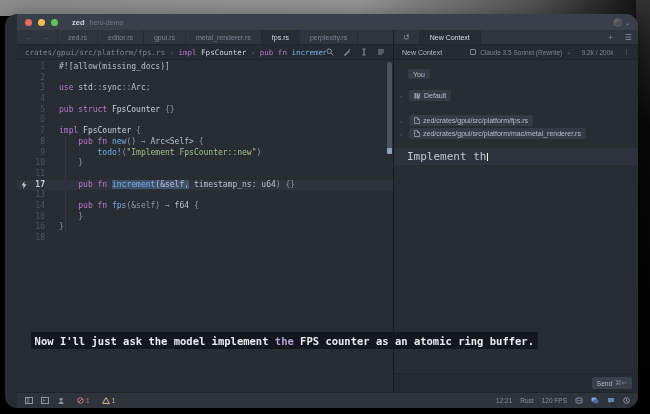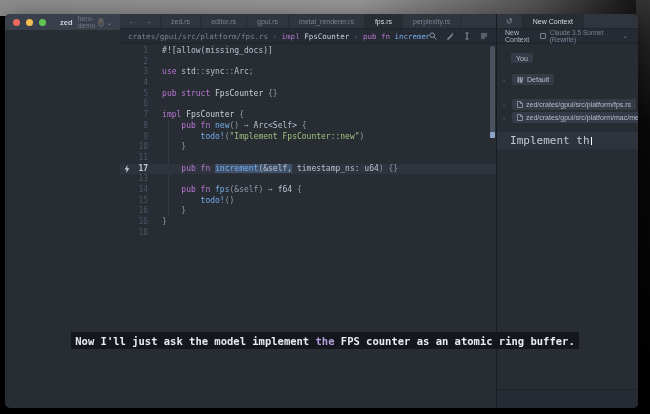--- a/index.html
+++ b/index.html
@@ -7,23 +7,23 @@
   body { position:relative; }
 
   
   .desktop-top { position:absolute; left:0; top:0; width:650px; height:16px;
     background:linear-gradient(to right,#8d8d8d 0%,#989898 55%,#555 82%,#0d0d0d 100%); }
   .desktop-side { position:absolute; right:0; top:0; width:14px; height:414px;
     background:linear-gradient(to bottom,#333 0%,#0a0a0a 30%,#000 100%); }
 
   
   .window { position:absolute; left:5px; top:14px; width:633px; height:394px;
-    background:#282c33; border-radius:5px; overflow:hidden;
-    box-shadow:0 8px 28px rgba(0,0,0,.65); display:flex; flex-direction:row;
-    font-size:7px; color:#aab1bd; }
+    background:#282c33; border-radius:12px; overflow:hidden;
+    box-shadow:0 8px 28px rgba(0,0,0,.65); display:flex; flex-direction:column;
+    font-size:7px; color:#aab1bd;padding-left:12px; }
 
   
   .titlebar { height:16px; flex:0 0 16px; background:#3a404b; display:flex; align-items:center; padding:0 8px; }
   .lights { display:flex; gap:6px; margin-right:14px; }
   .light { width:7px; height:7px; border-radius:50%; }
   .light.r { background:#ec6a5e; } .light.y { background:#f4bf4f; } .light.g { background:#61c454; }
   .app-title { font-weight:bold; color:#cdd3dc; font-size:7.5px; margin-right:5px; }
   .doc-title { color:#707a88; font-size:7px; }
   .titlebar .spacer { flex:1; }
   .avatar { width:9px; height:9px; border-radius:50%; background:linear-gradient(135deg,#7a6a5a,#3a3f4a); border:1px solid #555c68; }
@@ -88,21 +88,21 @@
 
   
   .statusbar { flex:0 0 16px; background:#2e333c; border-top:1px solid #1f232a; display:flex; align-items:center; padding:0 8px; font-size:6.5px; color:#8a93a3; }
   .statusbar .grp { display:flex; align-items:center; gap:8px; }
   .statusbar .spacer { flex:1; }
   .diag { display:flex; align-items:center; gap:2px; margin-left:4px; }
   .err-n { color:#c57a80; } .warn-n { color:#d3bd80; }
   .sb-icon { display:flex; align-items:center; }
 
   
-  .caption { position:absolute; left:0; top:334px; width:650px; text-align:center; z-index:50;
+  .caption { position:absolute; left:0; top:334px; width:538px; text-align:right; z-index:50;
     font-family:"DejaVu Sans Mono",monospace; font-size:10.5px; font-weight:bold; }
   .caption .seg { background:rgba(17,20,27,.88); padding:2.5px 4px; }
   .caption .w { color:#e9ebf1; } .caption .p { color:#b49fdc; }
 </style>
 </head>
 <body>
 
 <div class="desktop-top"></div>
 <div class="desktop-side"></div>
 
@@ -179,21 +179,20 @@
           <div class="code-line"><span class="ln">7</span><span class="code-text"><span class="tk kw">impl </span><span class="tk type">FpsCounter </span><span class="tk pun">{</span></span></div>
           <div class="code-line"><span class="ln">8</span><span class="code-text"><span class="tk txt">    </span><span class="tk kw">pub fn </span><span class="tk fn">new</span><span class="tk pun">() </span><span class="tk pun">→ </span><span class="tk txt">Arc&lt;Self&gt; </span><span class="tk pun">{</span></span></div>
           <div class="code-line"><span class="ln">9</span><span class="code-text"><span class="tk txt">        </span><span class="tk fn">todo!</span><span class="tk pun">(</span><span class="tk str">"Implement FpsCounter::new"</span><span class="tk pun">)</span></span></div>
           <div class="code-line"><span class="ln">10</span><span class="code-text"><span class="tk pun">    }</span></span></div>
           <div class="code-line"><span class="ln">11</span><span class="code-text"></span></div>
           <div class="code-line current"><span class="flag"><svg width="6" height="8" viewBox="0 0 6 8">
                 <path d="M3.6 0 L0.6 4.6 H2.6 L2.2 8 L5.4 3.2 H3.2 Z" fill="#c8ccd4"></path>
               </svg></span><span class="ln">17</span><span class="code-text"><span class="tk txt">    </span><span class="tk kw">pub fn </span><span class="tk fn sel">increment</span><span class="tk txt sel">(&amp;self,</span><span class="tk txt"> timestamp_ns: u64</span><span class="tk pun">) </span><span class="tk pun">{}</span></span></div>
           <div class="code-line"><span class="ln">13</span><span class="code-text"></span></div>
           <div class="code-line"><span class="ln">14</span><span class="code-text"><span class="tk txt">    </span><span class="tk kw">pub fn </span><span class="tk fn">fps</span><span class="tk pun">(&amp;self) </span><span class="tk pun">→ </span><span class="tk txt">f64 </span><span class="tk pun">{</span></span></div>
-          <div class="code-line"><span class="ln">15</span><span class="code-text"><span class="tk txt">        </span><span class="tk fn">todo!</span><span class="tk pun">()</span></span></div>
           <div class="code-line"><span class="ln">16</span><span class="code-text"><span class="tk pun">    }</span></span></div>
           <div class="code-line"><span class="ln">16</span><span class="code-text"><span class="tk pun">}</span></span></div>
           <div class="code-line"><span class="ln">18</span><span class="code-text"></span></div>
         </div>
     </div>
 
     <div class="panel">
       <div class="tabbar panel-tabbar">
         <span class="histbtn">↺</span>
         <div class="tab active">

